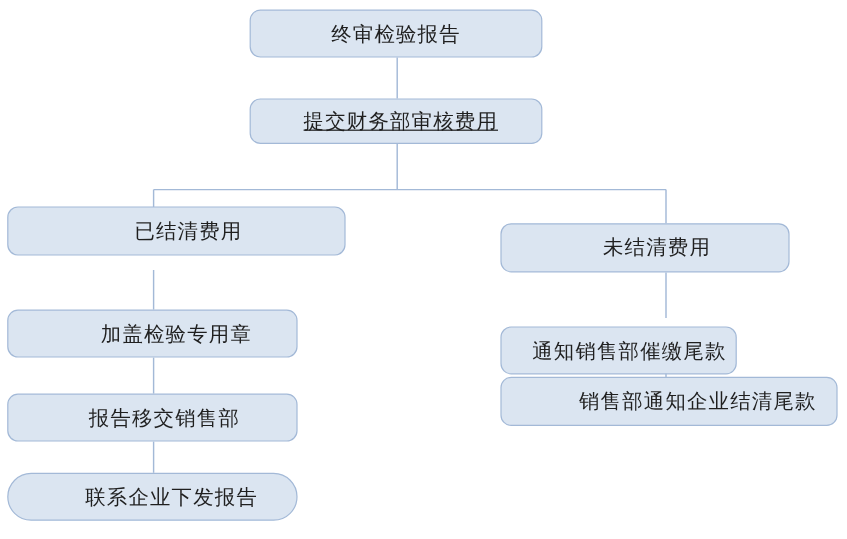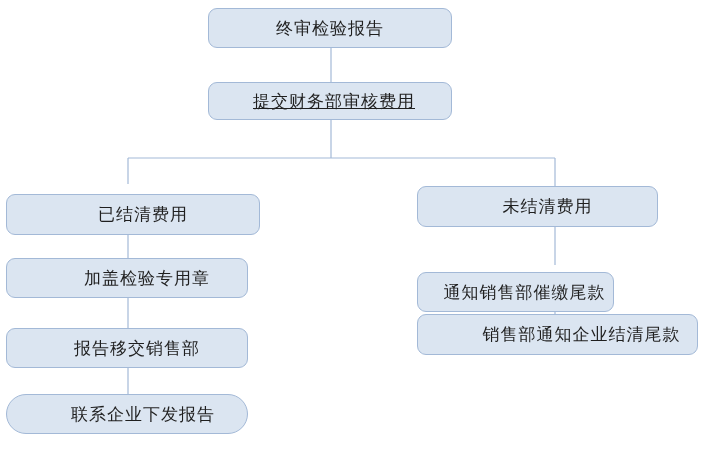--- a/index.html
+++ b/index.html
@@ -31,21 +31,21 @@
     align-items: center;
     justify-content: center;
     font-size: 17px;
     color: var(--text, #1f1f1f);
     letter-spacing: 1px;
     white-space: nowrap;
   }
   
   .n-final-report        { left: 208px; top:   8px; width: 244px; height: 40px; }
   .n-submit-finance      { left: 208px; top:  82px; width: 244px; height: 38px; padding-left: 8px; text-decoration: underline; }
-  .n-settled             { left:   6px; top: 194px; width: 254px; height: 41px; padding-left: 20px; }
+  .n-settled             { left:   6px; top: 172px; width: 282px; height: 41px; padding-left: 20px; }
   .n-stamp               { left:   6px; top: 258px; width: 242px; height: 40px; padding-left: 40px; }
   .n-transfer-sales      { left:   6px; top: 328px; width: 242px; height: 40px; padding-left: 20px; }
   .n-contact-company     { left:   6px; top: 394px; width: 242px; height: 40px; padding-left: 32px; border-radius: 20px; }
   .n-unsettled           { left: 417px; top: 186px; width: 241px; height: 41px; padding-left: 20px; }
   .n-notify-sales        { left: 417px; top: 272px; width: 197px; height: 40px; padding-left: 18px; }
   .n-sales-notify        { left: 417px; top: 314px; width: 281px; height: 41px; padding-left: 48px; }
 </style>
 </head>
 <body>
 

